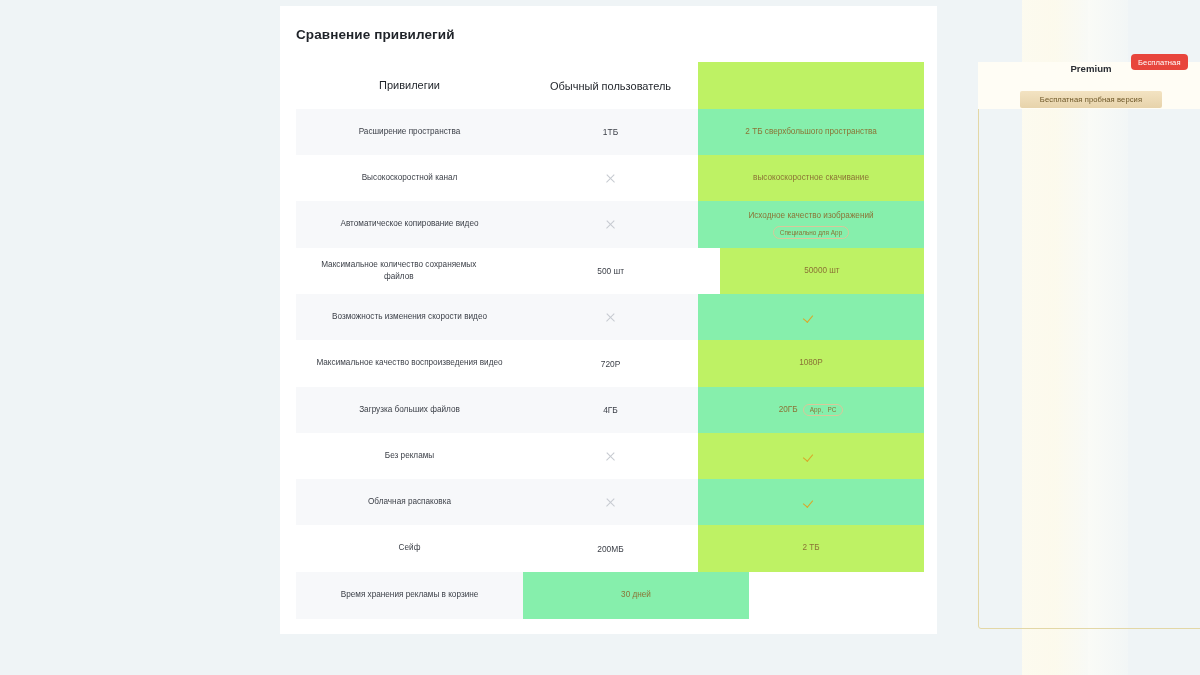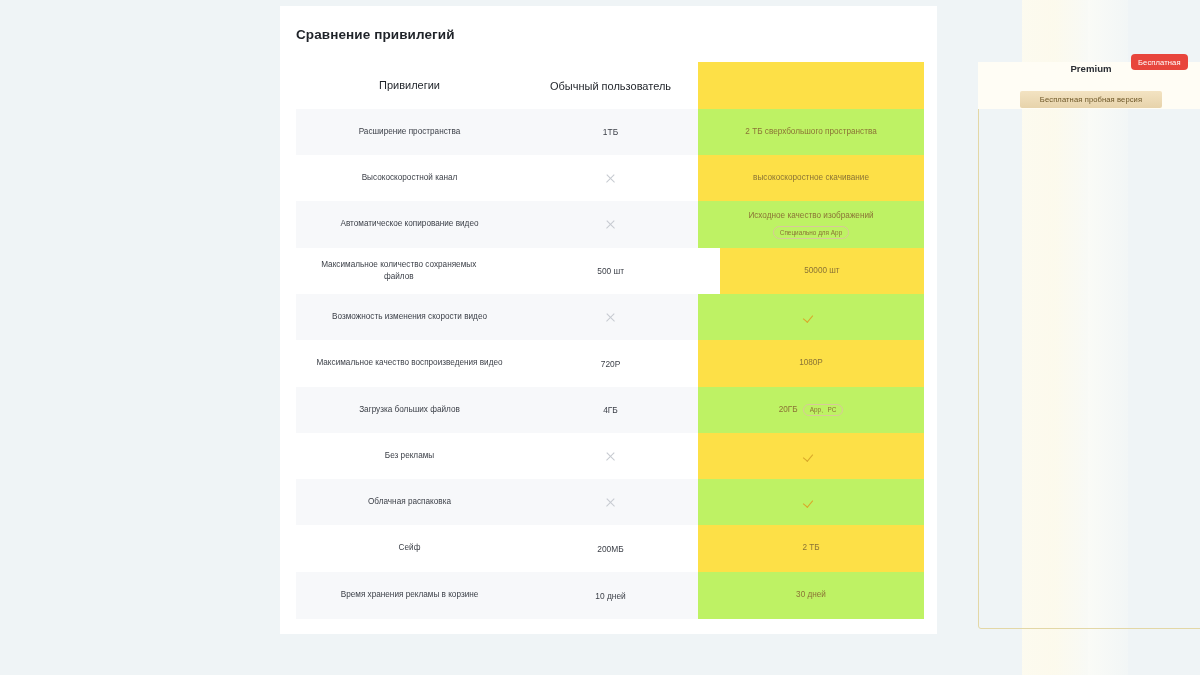--- a/index.html
+++ b/index.html
@@ -100,24 +100,24 @@
     box-sizing: border-box;
     display: flex;
     flex-direction: column;
     align-items: center;
     justify-content: center;
     text-align: center;
     padding: 0 10px;
     font-size: 8.2px;
     color: #8b7436;
     line-height: 1.5;
-    background: #fde047;
+    background: #bef264;
   }
   .row.stripe > .cell-premium {
-    background: #bef264;
+    background: #86efac;
   }
 
   .h-row { height: 47px; }
   .r1  { height: 46px; }
   .r2  { height: 46px; }
   .r3  { height: 47px; }
   .r4  { height: 46px; gap: 31px; }
   .r5  { height: 46px; }
   .r6  { height: 47px; }
   .r7  { height: 46px; }
@@ -376,23 +376,20 @@
           <span>200МБ</span>
         </div>
         <div class="cell-premium">
           <span>2 ТБ</span>
         </div>
       </div>
       <div class="row r11 stripe">
         <div class="cell-feature">
           <span>Время хранения рекламы в корзине</span>
         </div>
-        <div class="cell-free">
-          <span>10 дней</span>
-        </div>
         <div class="cell-premium">
           <span>30 дней</span>
         </div>
       </div>
     </div>
 
   <div class="premium-card"></div>
 
   <div class="premium-head">
     <div class="premium-name">Premium</div>

